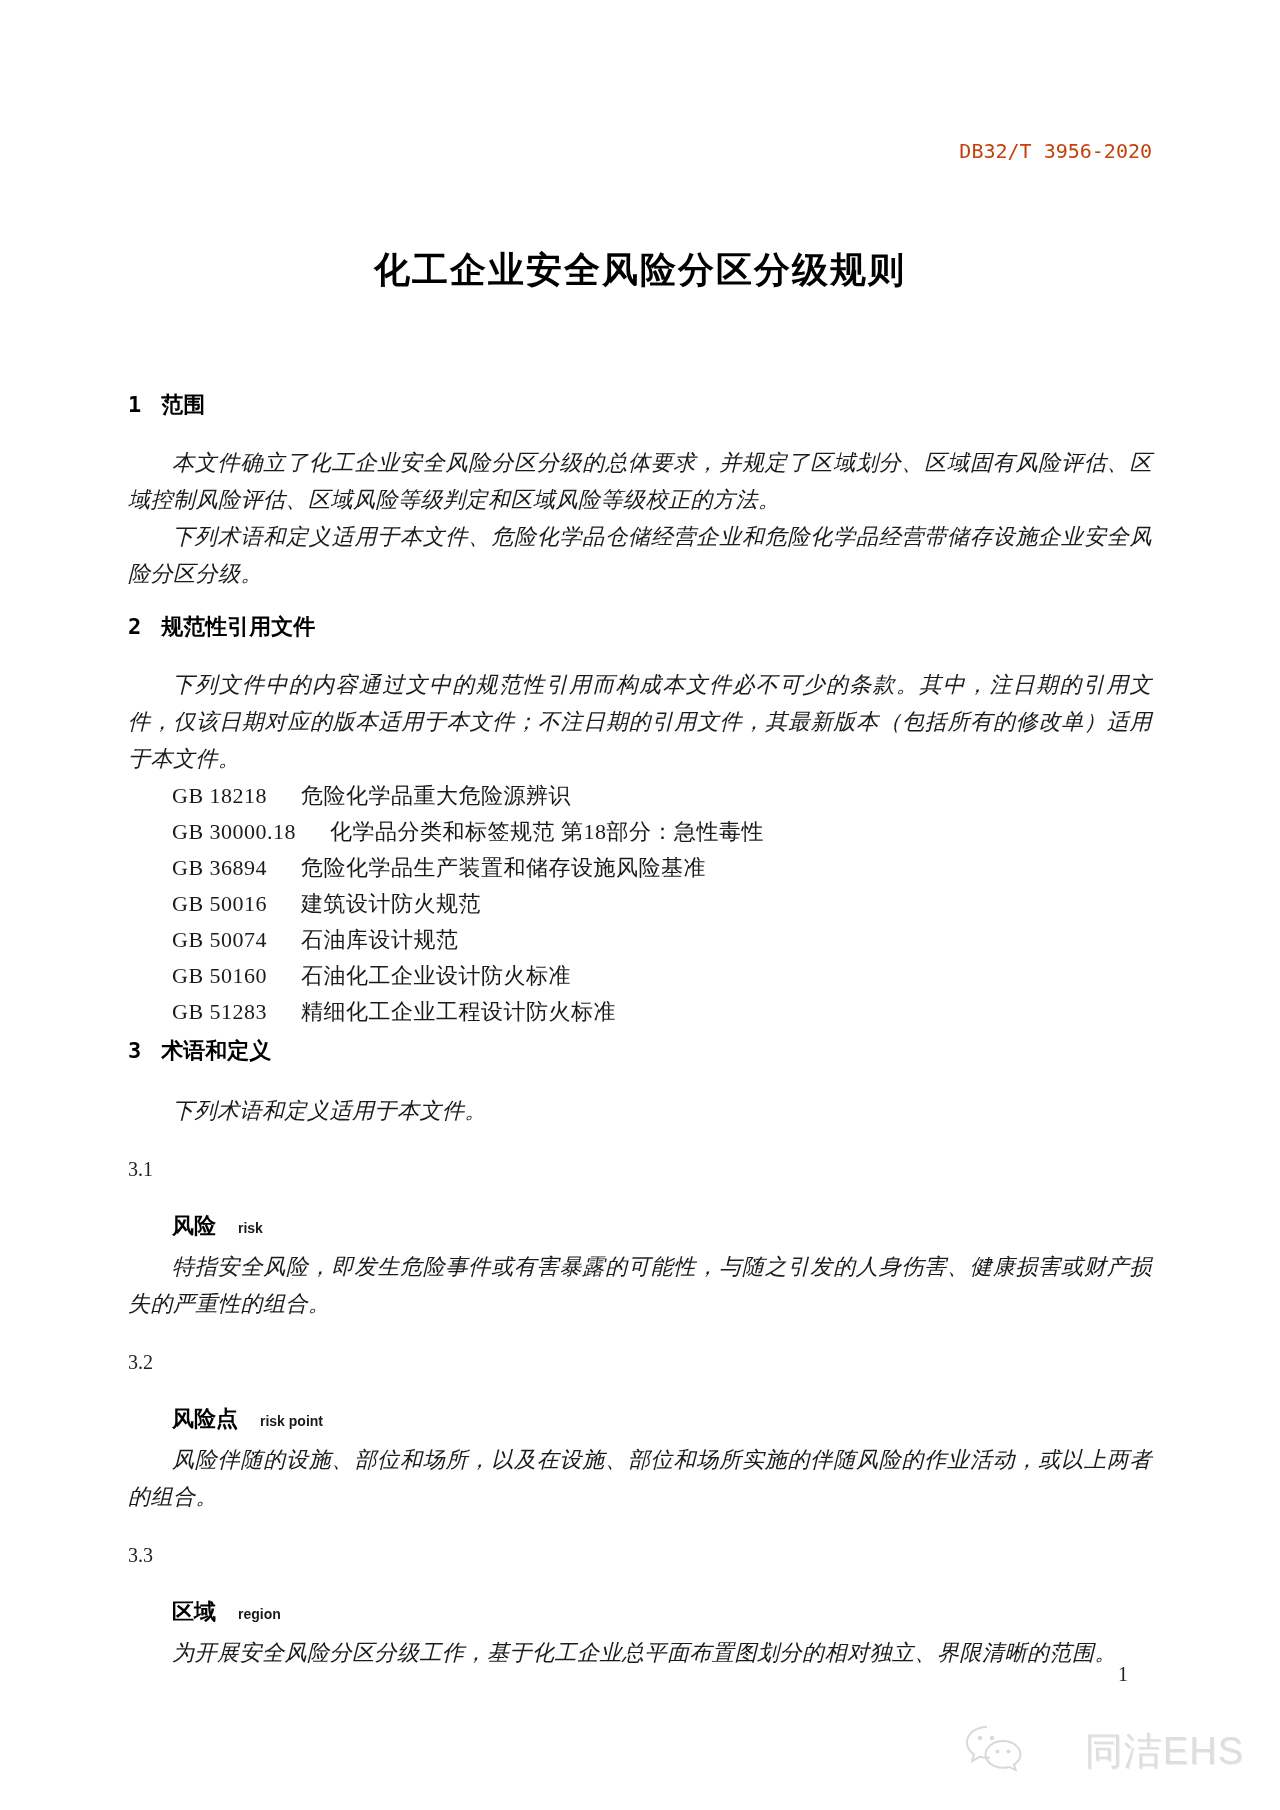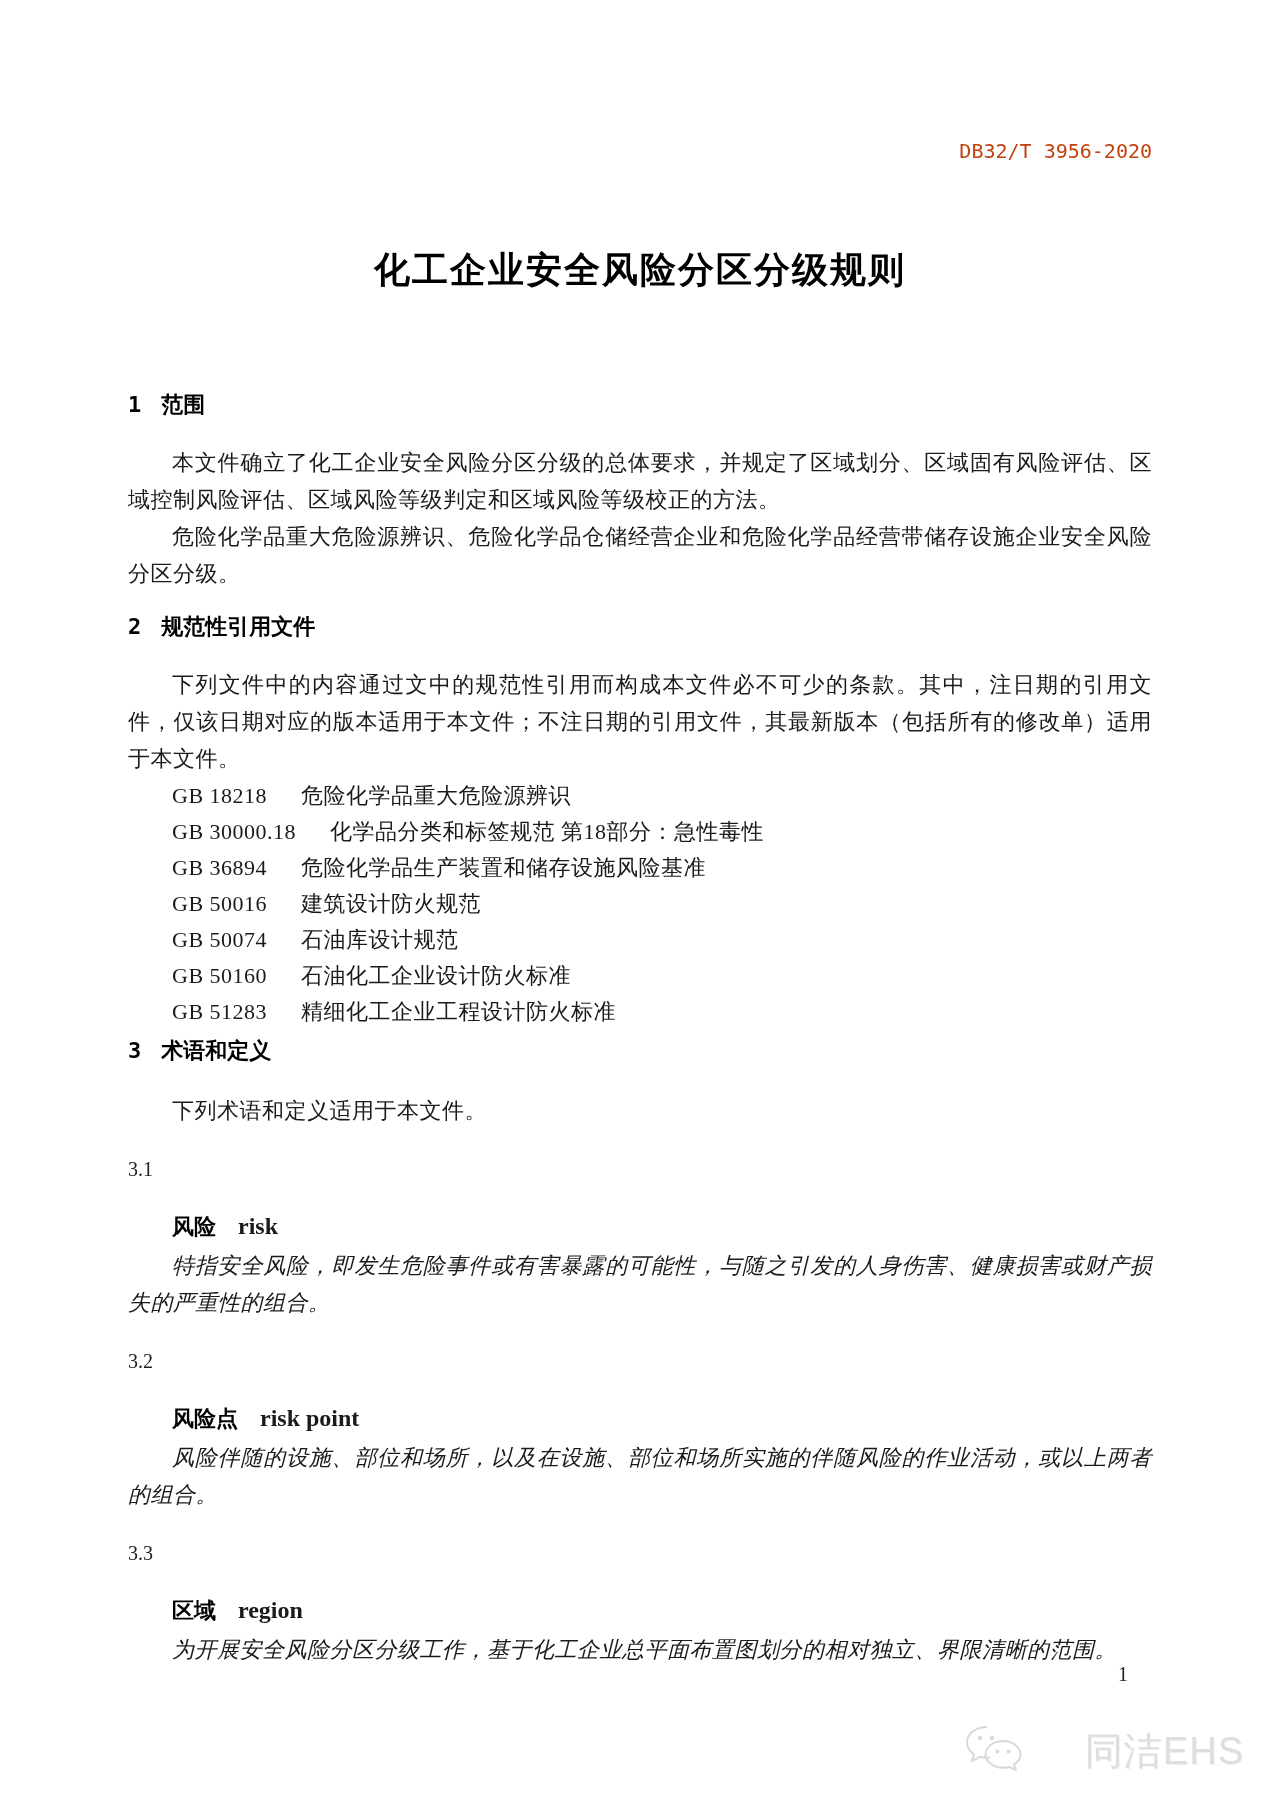--- a/index.html
+++ b/index.html
@@ -54,20 +54,21 @@
   .h-scope { margin-top: 98px; }
   .h-refs  { margin-top: 20px; }
   .h-terms { margin-top: 6px; }
   
   p.body-para {
     font-size: 22px;
     line-height: 37px;
     text-align: justify;
     text-indent: 2em;
     letter-spacing: 0.5px;
+    font-style: italic;
   }
   .mt-para { margin-top: 24px; }
   
   ul.ref-list { list-style: none; margin-top: 1px; }
   li.ref-item {
     padding-left: 44px;
     font-size: 22px;
     line-height: 36px;
     white-space: nowrap;
     letter-spacing: 0.5px;
@@ -88,23 +89,23 @@
     font-size: 22px;
     line-height: 30px;
   }
   .term-zh {
     font-family: "Liberation Sans", "DejaVu Sans", sans-serif;
     font-weight: bold;
     color: #000;
   }
   .term-en {
     margin-left: 22px;
-    font-family: Liberation Serif, serif;
-    font-weight: bold;
-    font-size: 24px;
+    font-family: Liberation Sans, sans-serif;
+    font-weight: bold;
+    font-size: 14px;
   }
   p.term-def {
     margin-top: 5px;
     font-size: 22px;
     line-height: 37px;
     text-align: justify;
     text-indent: 2em;
     letter-spacing: 0.5px;
     font-style: italic;
   }
@@ -145,21 +146,21 @@
   <div class="content">
 
     <div class="doc-ref">DB32/T 3956-2020</div>
 
     <h1 class="doc-title">化工企业安全风险分区分级规则</h1>
 
     <h2 class="sec-heading h-scope">
       <span class="sec-num">1</span><span>范围</span>
     </h2>
     <p class="body-para mt-para">本文件确立了化工企业安全风险分区分级的总体要求，并规定了区域划分、区域固有风险评估、区域控制风险评估、区域风险等级判定和区域风险等级校正的方法。</p>
-    <p class="body-para">危险化学品重大危险源辨识、危险化学品仓储经营企业和危险化学品经营带储存设施企业安全风险分区分级。</p>
+    <p class="body-para">下列术语和定义适用于本文件、危险化学品仓储经营企业和危险化学品经营带储存设施企业安全风险分区分级。</p>
 
     <h2 class="sec-heading h-refs">
       <span class="sec-num">2</span><span>规范性引用文件</span>
     </h2>
     <p class="body-para mt-para">下列文件中的内容通过文中的规范性引用而构成本文件必不可少的条款。其中，注日期的引用文件，仅该日期对应的版本适用于本文件；不注日期的引用文件，其最新版本（包括所有的修改单）适用于本文件。</p>
 
     <ul class="ref-list">
       <li class="ref-item">
         <span class="ref-code">GB 18218</span>
         <span class="ref-name">危险化学品重大危险源辨识</span>

